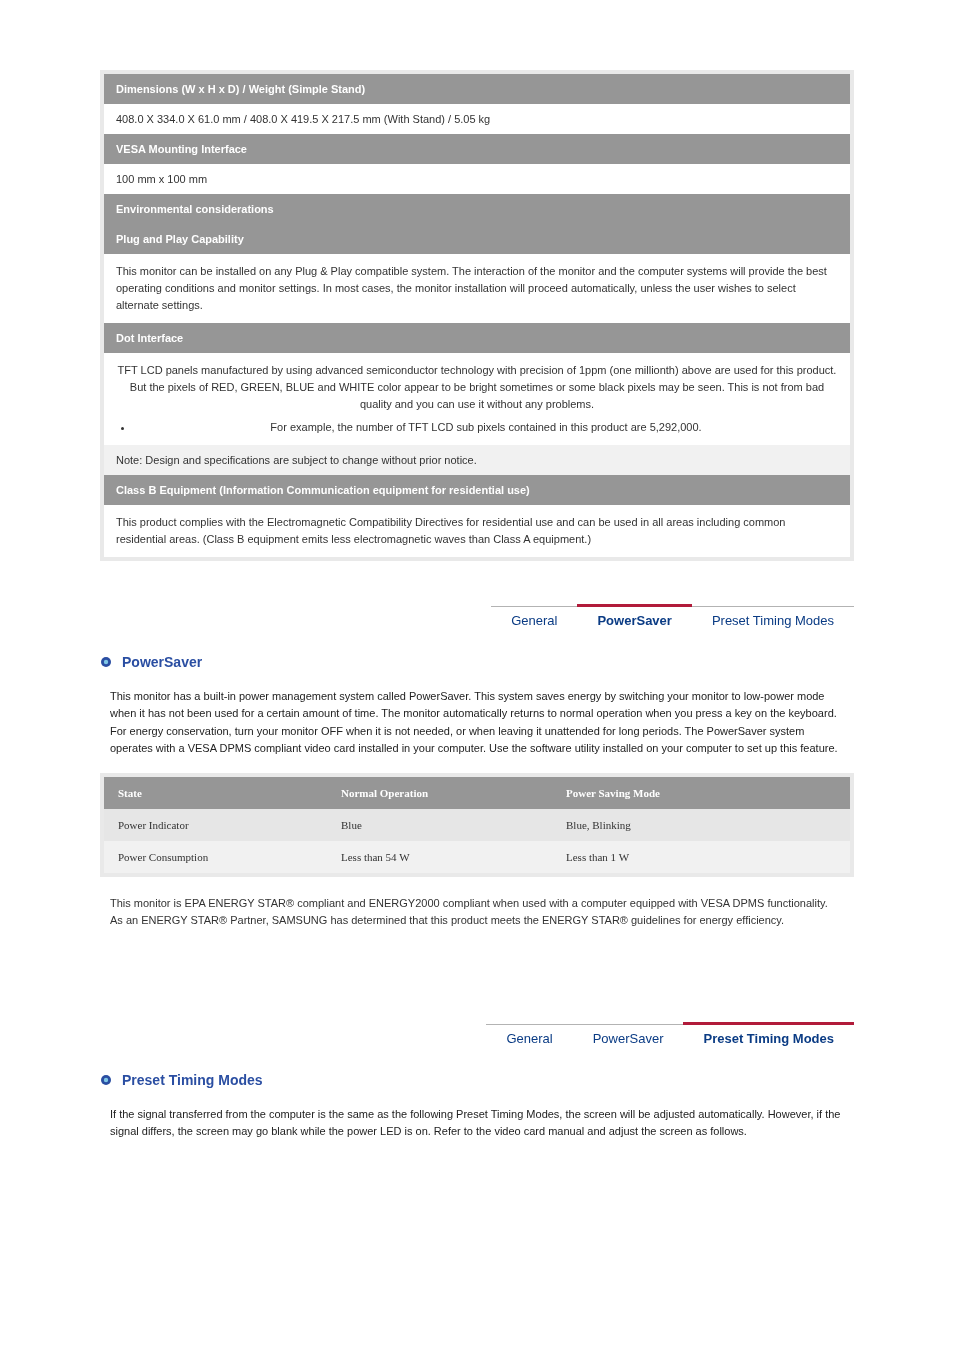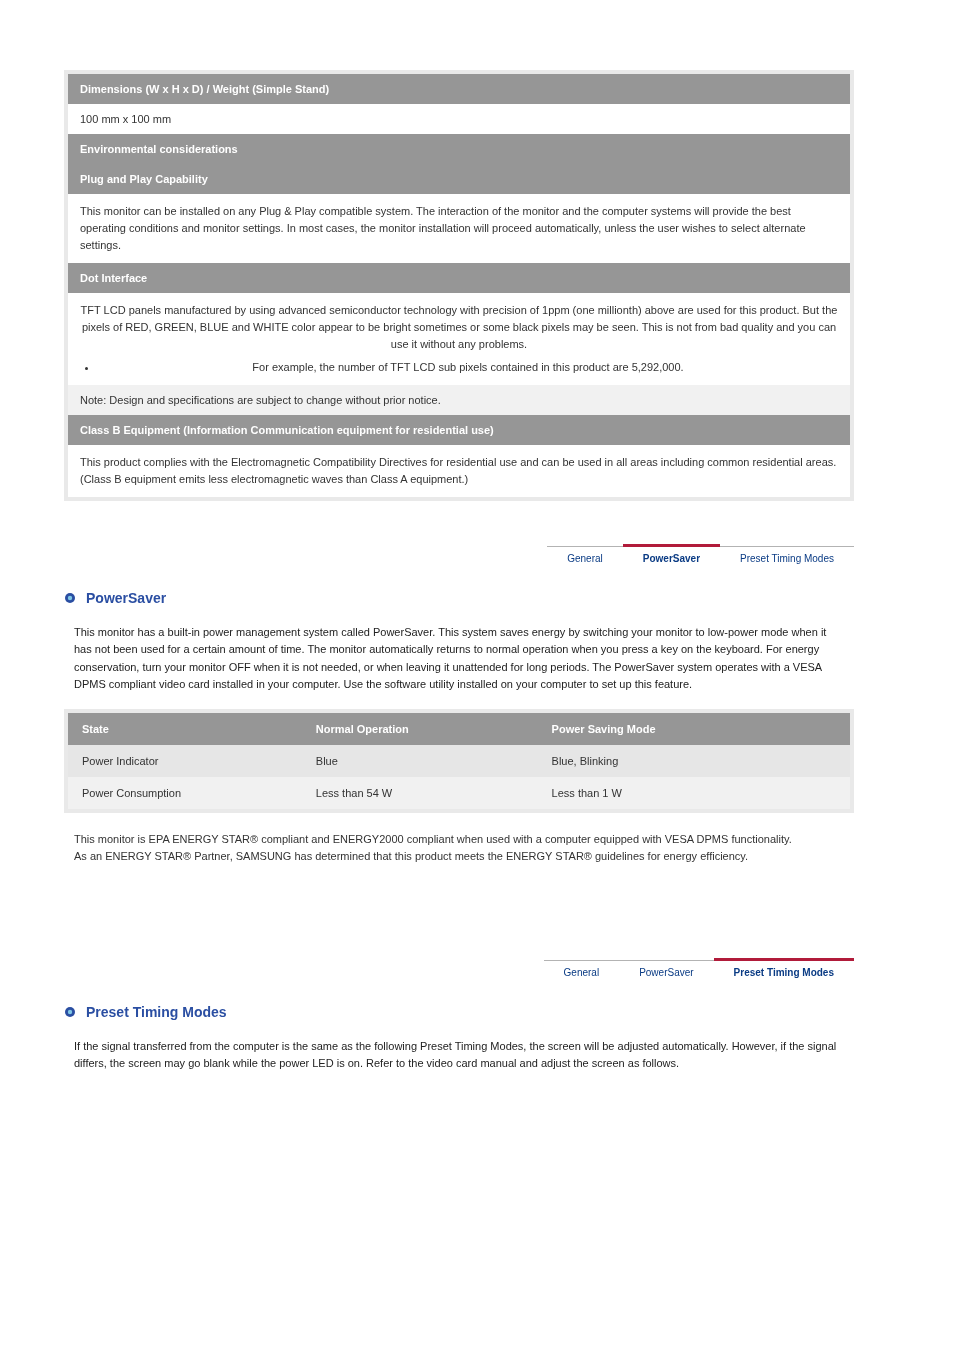--- a/index.html
+++ b/index.html
@@ -1,57 +1,63 @@
 <!DOCTYPE html>
 <html><head>
 <meta charset="utf-8">
 <style>
   * { box-sizing: border-box; margin: 0; padding: 0; }
   html, body { width: 954px; background: #fff; font-family: Arial, Helvetica, sans-serif; font-size: 11px; color: #333; }
-  .page { width: 954px; padding: 70px 100px 60px 64px; }
+  .page { width: 954px; padding: 70px 100px 60px 100px; }
   .spec-table { width: 100%; border-collapse: collapse; border: 4px solid #e9e9e9; }
   .spec-table td { padding: 9px 12px; vertical-align: middle; }
   .header-row td { background: #969696; color: #fff; font-weight: bold; }
   .white-row td { background: #fff; }
   .gray-lighter td { background: #f1f1f1; }
   .two-col td.label { width: 24%; }
 
   .nav-strip { margin: 45px 0 20px 0; display: flex; justify-content: flex-end; }
   .nav-group { display: flex; border-top: 1px solid #b3b3b3; }
-  .nav-tab { padding: 6px 20px 6px 20px; font-size: 10px; white-space: nowrap; }
+  .nav-tab { padding: 6px 20px 6px 20px; font-size: 13px; white-space: nowrap; }
   .nav-tab.active { border-top: 3px solid #b11b3a; margin-top: -3px; font-weight: bold; color: #0a3b84; }
   .nav-tab.link { color: #0a3b84; }
 
   .section-bullet { display: flex; align-items: center; gap: 10px; margin: 4px 0 18px 0; }
   .bullet-icon { width: 12px; height: 12px; }
   .section-title { font-size: 14px; font-weight: bold; color: #2a4ea2; }
 
   .body-para { margin: 0 10px 16px 10px; line-height: 1.55; color: #222; }
 
   .power-table { width: 100%; border-collapse: collapse; border: 4px solid #e9e9e9; margin: 0 0 18px 0; }
-  .power-table th, .power-table td { padding: 10px 14px; text-align: left; }
+  .power-table th, .power-table td { padding: 10px 14px; text-align: left; font-family: Liberation Serif, serif; }
   .pt-head th { background: #969696; color: #fff; font-weight: bold; }
   .pt-row1 td { background: #e6e6e6; }
   .pt-row2 td { background: #f1f1f1; }
 
   .center-note { margin: 10px 10px 0 10px; line-height: 1.55; }
 
   .nav-strip2 { margin: 95px 0 20px 0; display: flex; justify-content: flex-end; }
 </style>
 </head>
 <body>
 
 <div class="page">
 
   <table class="spec-table">
     <tbody>
         <tr class="header-row">
           <td colspan="2">Dimensions (W x H x D) / Weight (Simple Stand)</td>
         </tr>
+    <tr class="white-row">
+          <td colspan="2">408.0 X 334.0 X 61.0 mm / 408.0 X 419.5 X 217.5 mm (With Stand) / 5.05 kg</td>
+        </tr>
 
+    <tr class="header-row">
+          <td colspan="2">VESA Mounting Interface</td>
+        </tr>
     <tr class="white-row">
           <td colspan="2">100 mm x 100 mm</td>
         </tr>
 
     <tr class="header-row">
           <td colspan="2">Environmental considerations</td>
         </tr>
 
     <tr class="header-row">
           <td colspan="2">Plug and Play Capability</td>

